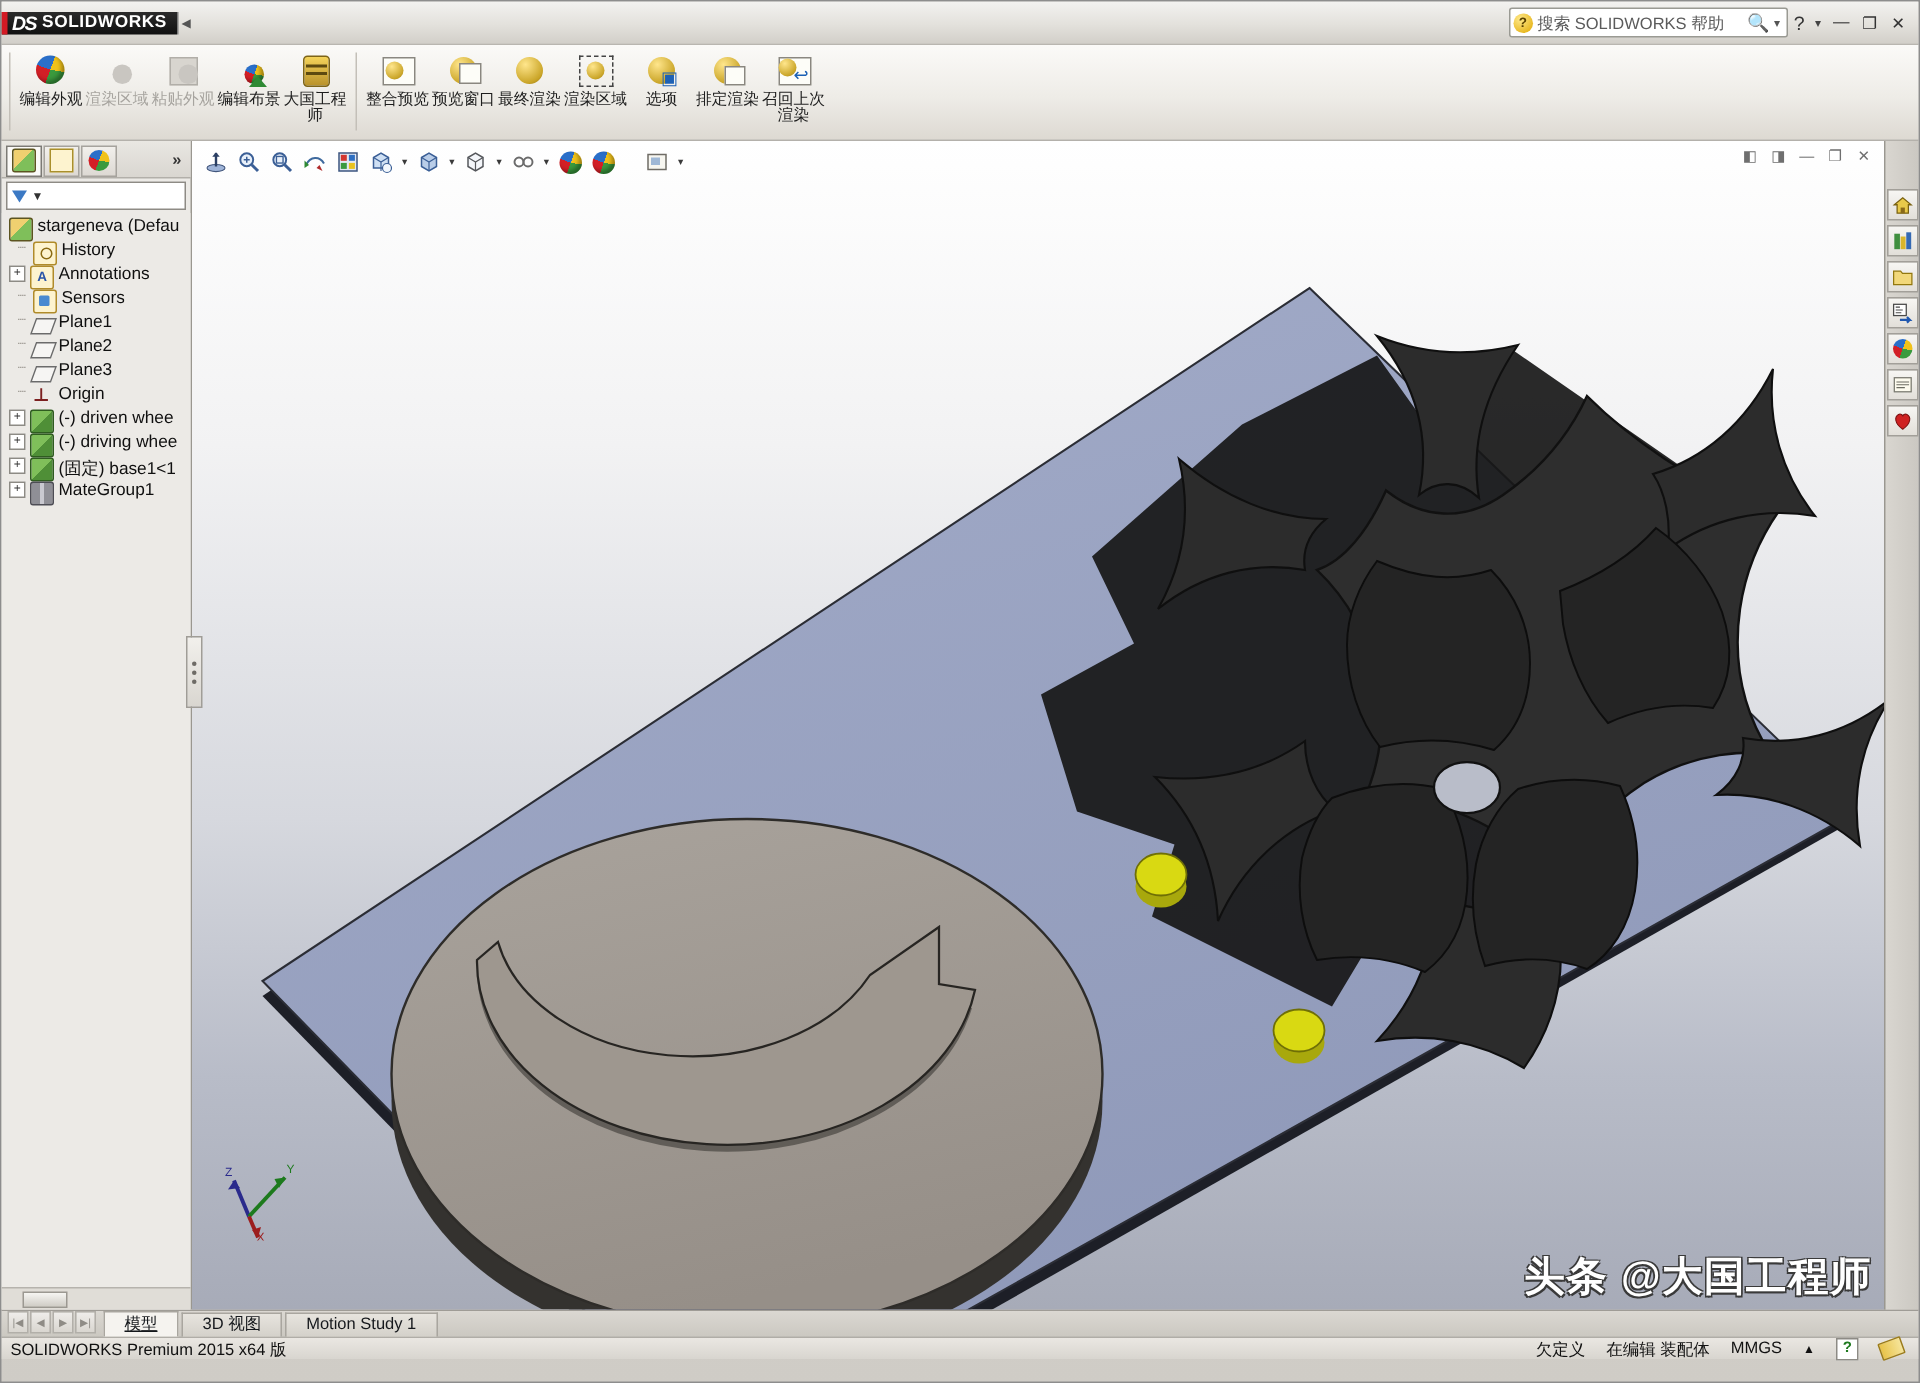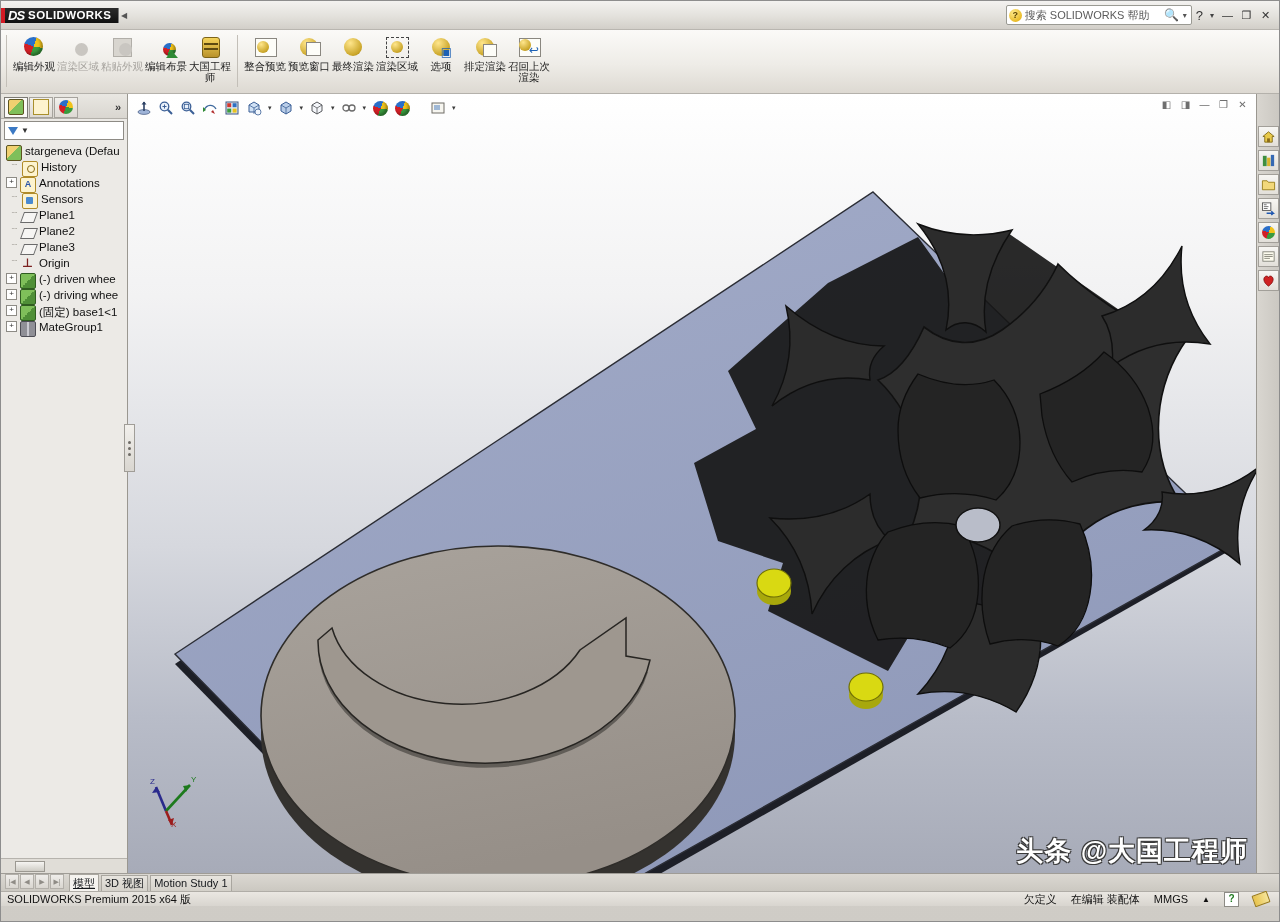--- a/index.html
+++ b/index.html
@@ -163,21 +163,21 @@
   .tpb{width:19px;height:19px;border:1px solid #a29f99;background:linear-gradient(#f7f6f3,#e2dfd9);
     display:flex;align-items:center;justify-content:center;cursor:default;position:relative;}
 
   
   .bottombar{height:18px;display:flex;align-items:flex-end;
     background:linear-gradient(#dbd8d2,#cbc8c1);border-top:1px solid #9f9c96;
     padding-left:4px;box-sizing:border-box;}
   .navarrows{display:flex;gap:1px;padding-bottom:2px;padding-right:5px;}
   .nav{width:12px;height:13px;border:1px solid #b2afa9;background:linear-gradient(#efedea,#d9d6d0);
     font-size:7px;color:#8f8c86;display:flex;align-items:center;justify-content:center;}
-  .btab{height:15px;line-height:15px;padding:0 3px;font-size:11px;color:#15181c;
+  .btab{height:15px;line-height:15px;padding:0 13px;font-size:11px;color:#15181c;
     background:linear-gradient(#e7e4de,#d4d1ca);border:1px solid #a9a69f;border-bottom:none;
     margin-right:2px;cursor:default;}
   .btab.active{background:#f5f3ef;height:16px;line-height:16px;text-decoration:underline;}
   .statusbar{height:14px;display:flex;align-items:center;font-size:11px;color:#111;
     background:linear-gradient(#eae7e2,#d8d5cf);border-top:1px solid #b0ada7;padding:0 4px;gap:0;}
   .st-left{padding-left:2px;}
   .st-right{margin-left:auto;display:flex;align-items:center;gap:14px;padding-right:6px;}
   .qmark{width:13px;height:13px;border:1px solid #8d8b85;background:#fff;color:#1f7a1f;
     font-weight:bold;font-size:10px;text-align:center;line-height:12px;}
   .pencil{width:14px;height:10px;background:linear-gradient(90deg,#e8c34a,#f5e49a);

